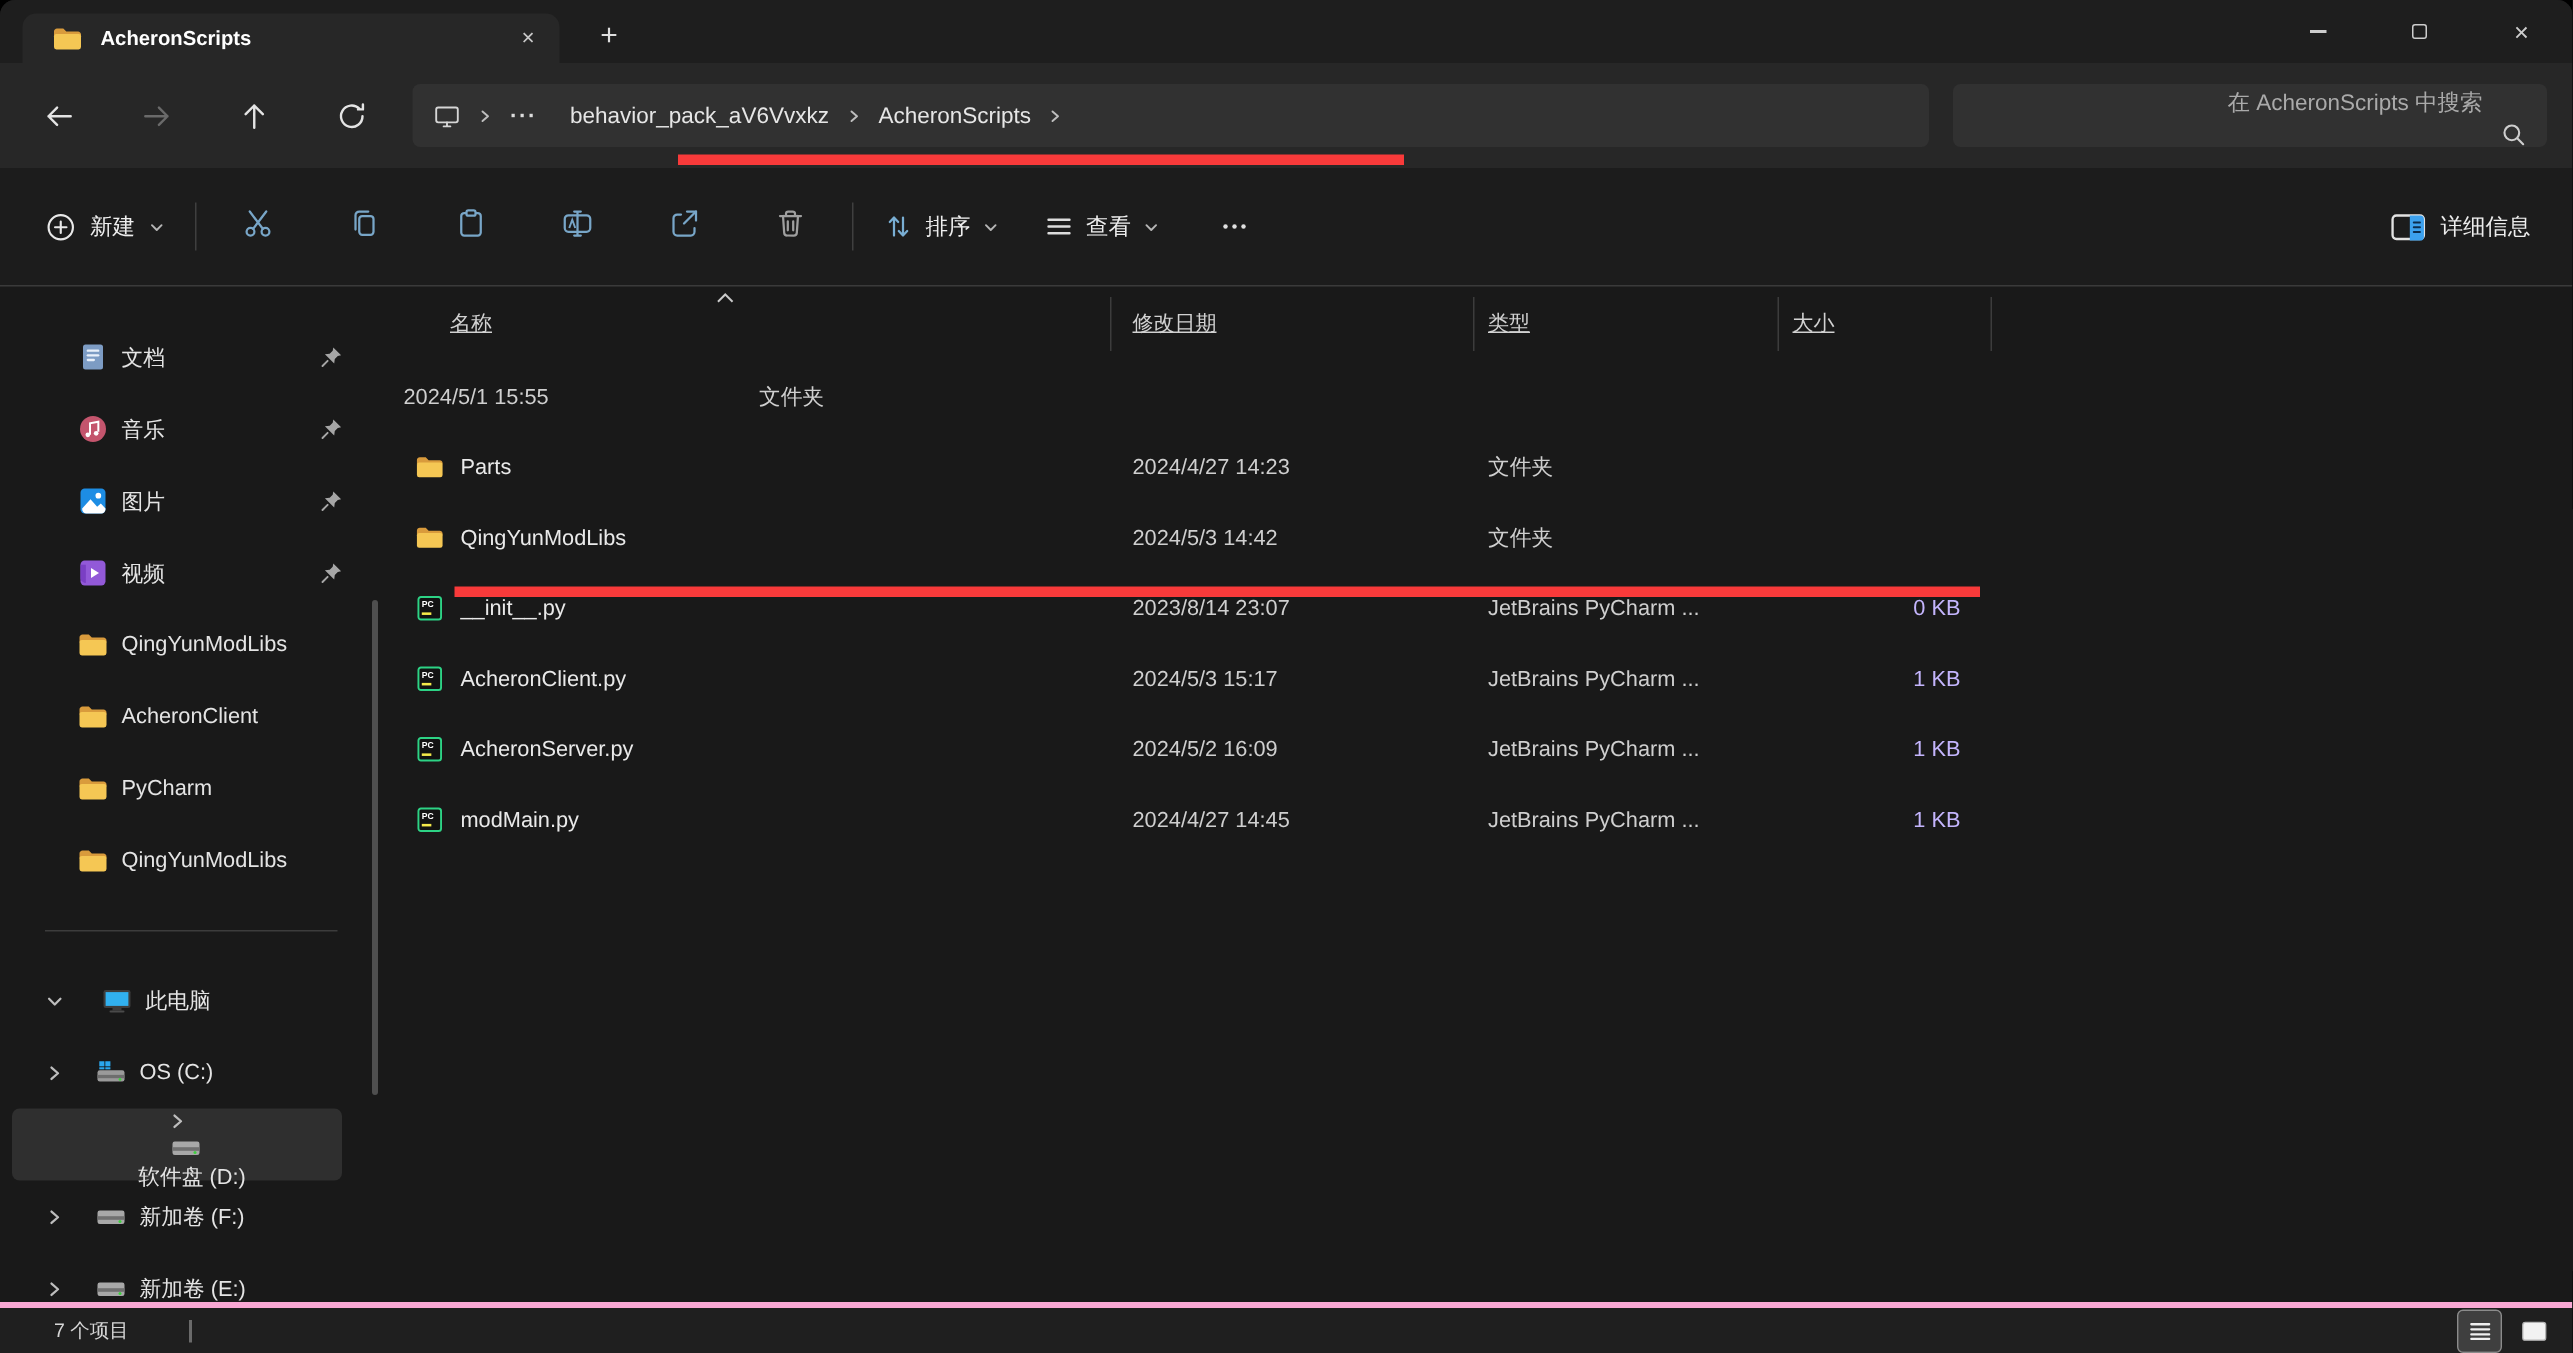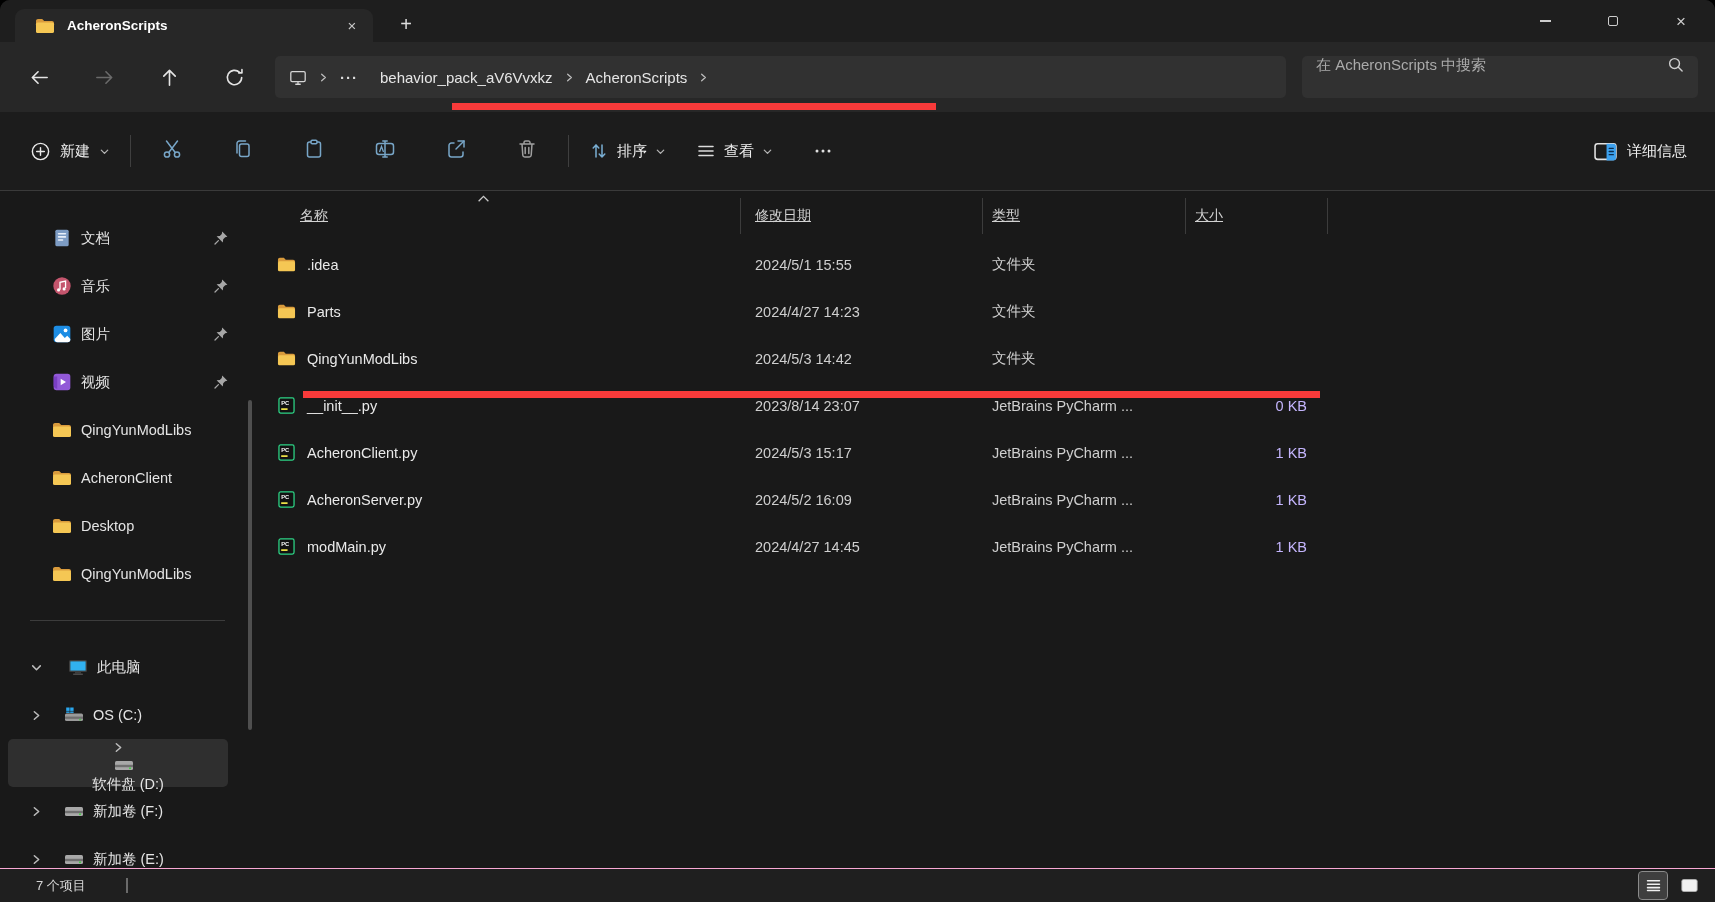--- a/index.html
+++ b/index.html
@@ -29,21 +29,21 @@
   .nav-btn.disabled { color:#6a6a6a; }
   .nav-btn:nth-of-type(4) { margin-right:0; }
   .address-bar { margin-left:24px; width:1011px; height:42px; background:#313131; border-radius:5px;
                  display:flex; align-items:center; padding:0 14px; font-size:15px; color:#e6e6e6; }
   .address-bar .dev-icon svg { width:18px; height:17px; display:block; }
   .crumb-sep { margin:0 11px; display:flex; }
   .crumb-sep svg { width:11px; height:11px; color:#bdbdbd; }
   .crumb-dots { letter-spacing:1px; color:#dcdcdc; font-weight:700; }
   .crumb { white-space:nowrap; }
   .search-box { margin-left:16px; width:396px; height:42px; background:#313131; border-radius:5px;
-                display:flex; align-items:flex-start; padding:0 14px; }
+                display:flex; align-items:flex-end; padding:0 14px;flex-direction:column; }
   .search-box input { flex:1; border:0; outline:0; background:transparent; color:#e0e0e0;
                       font-size:15px; font-family:inherit; }
   .search-box input::placeholder { color:#aaa; }
   .search-box .mag svg { width:17px; height:17px; display:block; }
 
   
   .command-bar { height:79px; background:#1c1c1c; border-bottom:1px solid #3a3a3a;
                  display:flex; align-items:center; padding:0 28px 0 30px; }
   .btn-new { display:flex; align-items:center; gap:9px; font-size:15px; color:#ededed; }
   .btn-new .ic svg { width:21px; height:21px; display:block; }
@@ -96,21 +96,21 @@
   .frow { height:47px; display:flex; align-items:center; font-size:14.5px; }
   .fc-name { width:486px; padding-left:22px; display:flex; align-items:center; gap:11px; color:#e9e9e9; white-space:nowrap; }
   .fc-name .fico { width:19px; height:17px; flex-shrink:0; }
   .fc-name .fico svg { width:19px; height:17px; display:block; }
   .fc-date { width:242px; padding-left:14px; color:#cfcfcf; white-space:nowrap; }
   .fc-type { width:203px; padding-left:9px; color:#cfcfcf; white-space:nowrap; }
   .fc-size { width:141px; padding-right:20px; text-align:right; color:#c4b5fd; white-space:nowrap; }
 
   
   .status-bar { position:absolute; bottom:0; left:0; right:0; height:34px; background:#1f1f1f;
-                border-top:1px solid #f9a8d4; display:flex; align-items:center;
+                border-top:4px solid #f9a8d4; display:flex; align-items:center;
                 padding:0 8px 0 36px; font-size:13px; color:#d6d6d6; }
   .sb-divider { width:2px; height:15px; background:#6a6a6a; margin-left:40px; }
   .sb-views { margin-left:auto; display:flex; gap:8px; margin-right:4px; }
   .sb-view-btn { width:28px; height:27px; border-radius:3px; color:#f0f0f0; }
   .sb-view-btn.active { background:#3f3f3f; outline:1.5px solid #8b8b8b; }
   .sb-view-btn svg { width:17px; height:15px; display:block; }
 
   
   .anno { position:absolute; height:7px; z-index:6; }
   .anno1 { left:452px; top:103px; width:484px; }
@@ -400,21 +400,21 @@
           </span>
           <span data-name="sidebar-item-label">AcheronClient</span>
         </div>
         <div class="side-item" data-name="sidebar-item-Desktop">
           <span class="ico" data-name="folder-icon">
             <svg viewBox="0 0 20 16">
               <path d="M1 3c0-1.1.9-2 2-2h4.2l2 2H17c1.1 0 2 .9 2 2v1H1z" fill="#d99b3c"></path>
               <rect x="1" y="4.6" width="18" height="10.4" rx="1.6" fill="#f5c754"></rect>
             </svg>
           </span>
-          <span data-name="sidebar-item-label">Desktop</span>
+          <span data-name="sidebar-item-label">PyCharm</span>
         </div>
         <div class="side-item" data-name="sidebar-item-QingYunModLibs">
           <span class="ico" data-name="folder-icon">
             <svg viewBox="0 0 20 16">
               <path d="M1 3c0-1.1.9-2 2-2h4.2l2 2H17c1.1 0 2 .9 2 2v1H1z" fill="#d99b3c"></path>
               <rect x="1" y="4.6" width="18" height="10.4" rx="1.6" fill="#f5c754"></rect>
             </svg>
           </span>
           <span data-name="sidebar-item-label">QingYunModLibs</span>
         </div>
@@ -512,29 +512,20 @@
         <div class="hdiv" data-name="column-divider"></div>
         <div class="hcell hc-date" data-name="column-header-date-modified">修改日期</div>
         <div class="hdiv" data-name="column-divider"></div>
         <div class="hcell hc-type" data-name="column-header-type">类型</div>
         <div class="hdiv" data-name="column-divider"></div>
         <div class="hcell hc-size" data-name="column-header-size">大小</div>
         <div class="hdiv" data-name="column-divider"></div>
       </div>
       <div class="rows" id="rows" data-name="file-rows">
           <div class="frow" data-name="file-row-.idea">
-            <div class="fc-name" data-name="file-name-cell">
-              <span class="fico" data-name="folder-icon">
-                <svg viewBox="0 0 20 16">
-                  <path d="M1 3c0-1.1.9-2 2-2h4.2l2 2H17c1.1 0 2 .9 2 2v1H1z" fill="#d99b3c"></path>
-                  <rect x="1" y="4.6" width="18" height="10.4" rx="1.6" fill="#f5c754"></rect>
-                </svg>
-              </span>
-              <span data-name="file-name">.idea</span>
-            </div>
             <div class="fc-date" data-name="file-date-modified">2024/5/1 15:55</div>
             <div class="fc-type" data-name="file-type">文件夹</div>
             <div class="fc-size" data-name="file-size"></div>
           </div>
           <div class="frow" data-name="file-row-Parts">
             <div class="fc-name" data-name="file-name-cell">
               <span class="fico" data-name="folder-icon">
                 <svg viewBox="0 0 20 16">
                   <path d="M1 3c0-1.1.9-2 2-2h4.2l2 2H17c1.1 0 2 .9 2 2v1H1z" fill="#d99b3c"></path>
                   <rect x="1" y="4.6" width="18" height="10.4" rx="1.6" fill="#f5c754"></rect>

